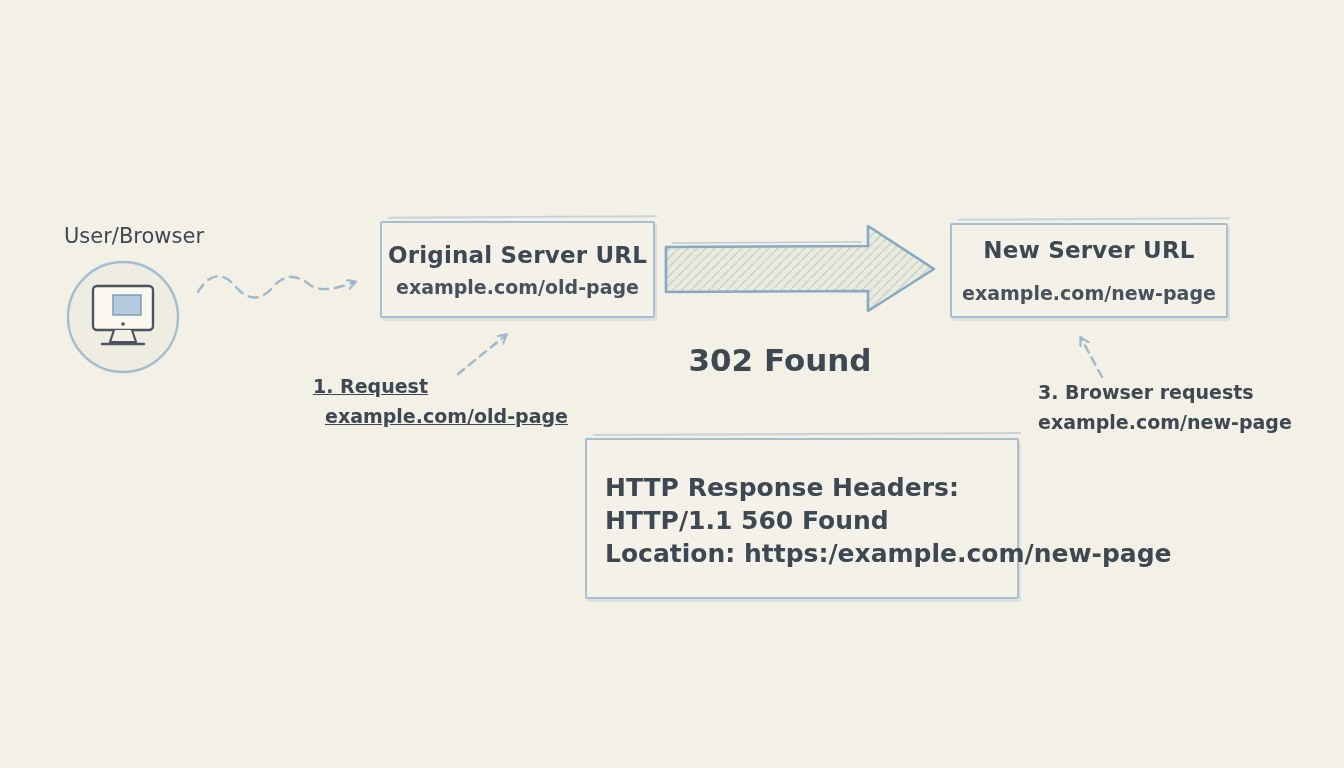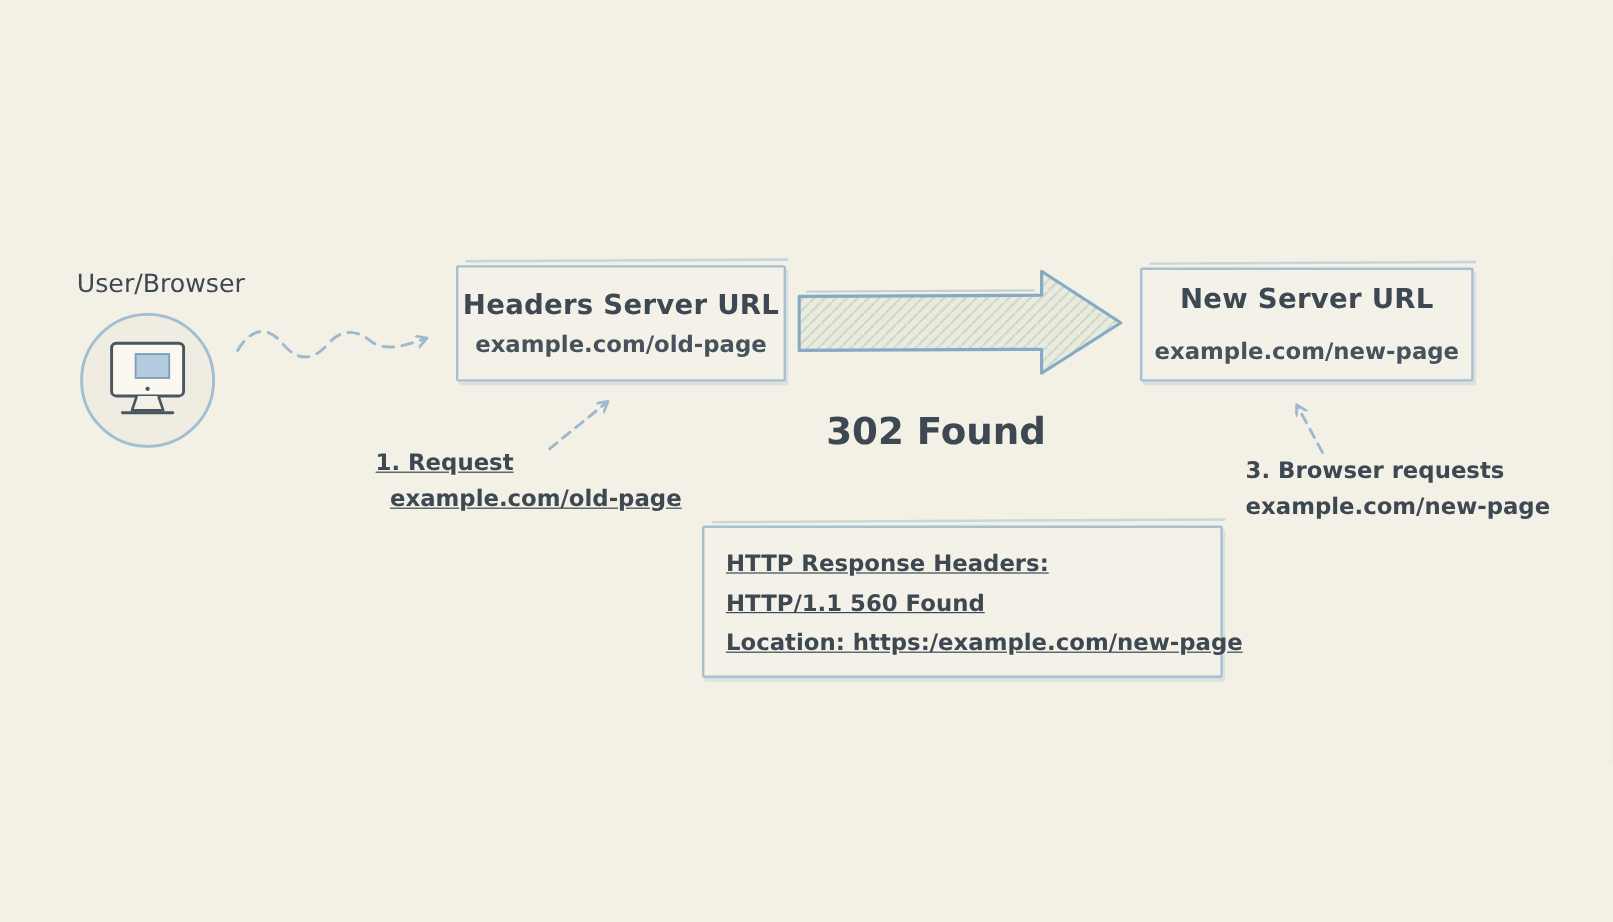--- a/index.html
+++ b/index.html
@@ -56,25 +56,24 @@
     font-size: 31px;
     font-weight: bold;
     text-align: center;
   }
   .step-text {
     font-size: 19px;
     font-weight: bold;
     line-height: 30px;
   }
   .response-box {
-    padding: 14px 18px;
-    font-size: 19px;
+    padding: 31px 18px;
+    font-size: 25px;
     font-weight: bold;
     line-height: 33px;
-    text-decoration: underline;
   }
   .response-box div { white-space: nowrap; }
 </style>
 </head>
 <body>
 
 <div class="canvas">
 
   <svg class="abs svg-layer" width="1344" height="768" viewBox="0 0 1344 768">
     <defs>
@@ -104,21 +103,21 @@
       <rect x="113" y="295" width="28" height="20" fill="#b2cbdf" stroke="#7e9db6" stroke-width="1.5"></rect>
       <circle cx="123" cy="324" r="1.8" fill="#4a5560"></circle>
       <path d="M114,330 L110,342 L136,342 L132,330" fill="#f3f0e6" stroke="#4a5560" stroke-width="2.2" stroke-linejoin="round"></path>
       <path d="M102,344 L144,344" stroke="#4a5560" stroke-width="2.4" stroke-linecap="round"></path>
     </g>
   </svg>
 
   <div class="abs label-user" style="left:64px; top:224px;">User/Browser</div>
 
   <div class="abs sketch-box server-box" style="left:380px; top:221px; width:271px; height:93px;">
-    <div class="box-title">Headers Server URL</div>
+    <div class="box-title">Original Server URL</div>
     <div class="box-subtitle">example.com/old-page</div>
   </div>
 
   <div class="abs sketch-box server-box" style="left:950px; top:223px; width:274px; height:91px;gap:11px;">
     <div class="box-title">New Server URL</div>
     <div class="box-subtitle">example.com/new-page</div>
   </div>
 
   <div class="abs arrow-caption" style="left:660px; top:342px; width:240px;">302 Found</div>
 

